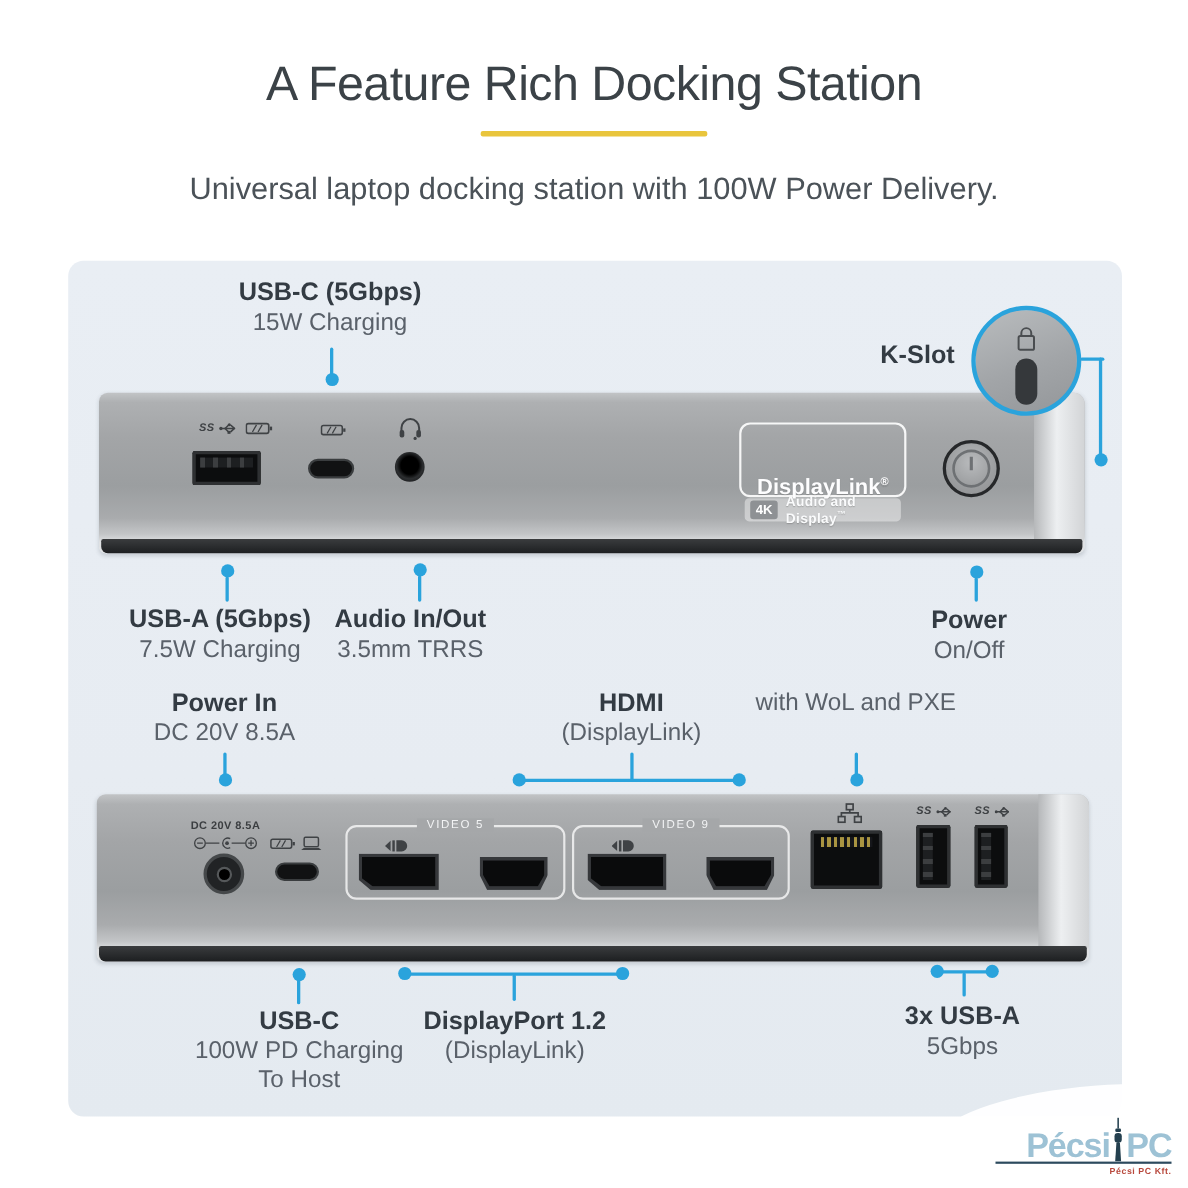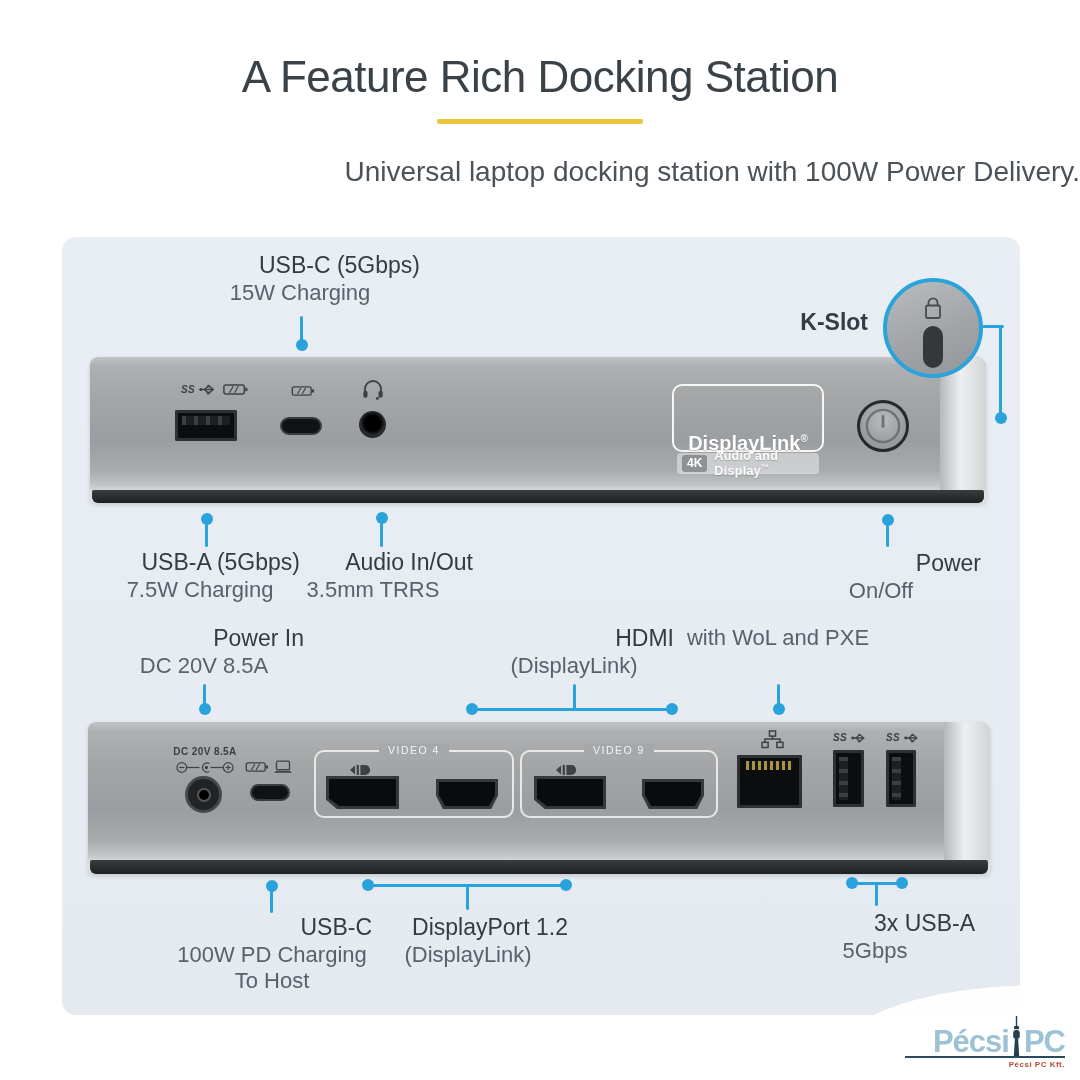--- a/index.html
+++ b/index.html
@@ -3,29 +3,29 @@
 <meta charset="utf-8">
 <style>
   html,body{margin:0;padding:0;background:#fff;}
   body{font-family:"Liberation Sans",sans-serif;}
   .canvas{position:relative;width:1080px;height:1080px;background:#ffffff;overflow:hidden;}
   .abs{position:absolute;}
 
   
   .hdr-title{top:52px;left:0;width:100%;text-align:center;font-size:44px;font-weight:400;color:#3b4247;letter-spacing:-0.5px;}
   .hdr-divider{top:119px;left:437px;width:206px;height:5px;background:#e9c53c;border-radius:2px;}
-  .hdr-sub{top:156px;left:0;width:100%;text-align:right;font-size:28px;font-weight:400;color:#4b5258;}
+  .hdr-sub{top:156px;left:0;width:100%;text-align:center;font-size:28px;font-weight:400;color:#4b5258;}
 
   
   .card{top:237px;left:62px;width:958px;height:778px;border-radius:14px;
         background:linear-gradient(180deg,#e9eef4 0%,#e7ecf2 60%,#e4eaf0 100%);}
 
   
   .co{text-align:center;line-height:1.2;}
-  .co .l1{font-size:23px;font-weight:400;color:#333b43;text-align:right;}
+  .co .l1{font-size:23px;font-weight:700;color:#333b43;}
   .co .l2,.co .l3{font-size:22px;font-weight:400;color:#5a616a;}
 
   
   .co-line{background:#2aa3dc;border-radius:2px;}
   .co-dot{width:12px;height:12px;border-radius:50%;background:#2aa3dc;}
 
   
   .device{background:linear-gradient(180deg,#c2c4c6 0%,#aeb0b2 6%,#a3a5a7 28%,#9b9ea0 58%,#a9abad 78%,#c3c5c7 88%,#dfe1e3 93%);
           border-radius:8px 10px 6px 6px;box-shadow:0 2px 4px rgba(40,50,60,.18);}
   .device .strip{position:absolute;left:2px;right:2px;bottom:0;height:13px;
@@ -300,21 +300,21 @@
     <svg width="24" height="12">
         <use href="#sym-battery"></use>
       </svg>
     <svg width="20" height="14">
         <use href="#sym-laptop"></use>
       </svg>
   </div>
   <div class="abs usbc-port" style="left:250px;top:784px;width:40px;height:17px;"></div>
 
   <div class="abs vgroup" style="left:314px;top:750px;width:200px;height:68px;">
-    <span class="vgroup-label">VIDEO 4</span>
+    <span class="vgroup-label">VIDEO 5</span>
   </div>
   <div class="abs" style="left:350px;top:762px;color:#3f4245;">
     <svg width="22" height="12">
         <use href="#sym-dp"></use>
       </svg>
   </div>
   <div class="abs shape-outer clip-dp" style="left:326px;top:776px;width:73px;height:33px;">
     <div class="shape-inner clip-dp"></div>
   </div>
   <div class="abs shape-outer clip-hdmi" style="left:436px;top:779px;width:62px;height:30px;">

